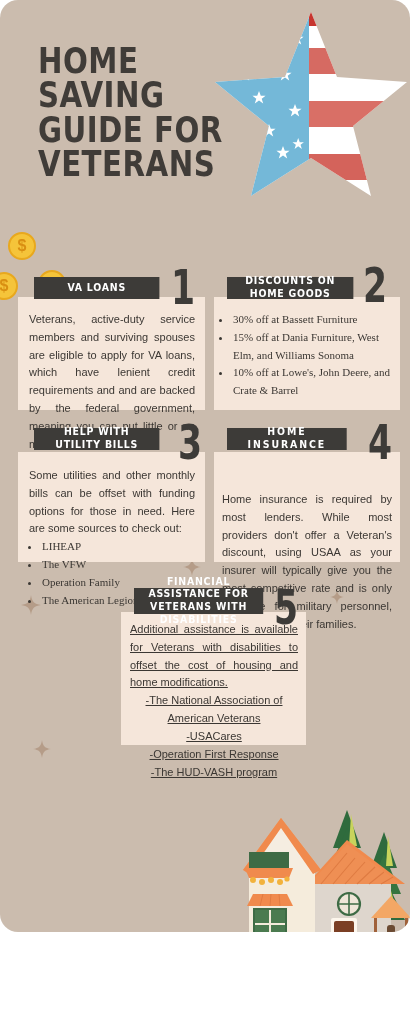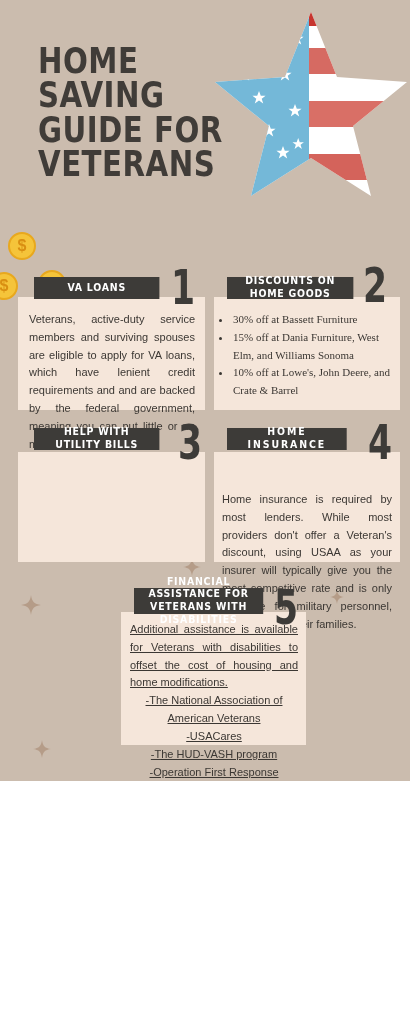--- a/index.html
+++ b/index.html
@@ -4,23 +4,24 @@
 <style>
   * { margin:0; padding:0; box-sizing:border-box; }
   html,body { background:#ffffff; }
   body {
     width:410px; height:1025px;
     font-family:"Liberation Sans", sans-serif;
     position:relative; overflow:hidden;
   }
   #infographic {
     position:absolute; inset:0;
-    width:410px; height:781px;
+    width:410px; height:932px;
     background:#cbbcae;
     overflow:hidden;
+    border-radius:18px;
   }
 
   
   #header-title {
     position:absolute; left:38px; top:44px;
     width:200px;
     color:#403c38;
     font-family:"DejaVu Sans Condensed","Liberation Sans", sans-serif;
     font-weight:bold;
     font-size:35px;
@@ -227,42 +228,51 @@
       <li>15% off at Dania Furniture, West Elm, and Williams Sonoma</li>
       <li>10% off at Lowe's, John Deere, and Crate &amp; Barrel</li>
     </ul>
   </div>
 
   <div class="card" style="left:18px; top:452px; width:187px; height:110px;"></div>
   <div class="card-number" style="left:178px; top:418px;">3</div>
   <div class="card-label" style="left:34px; top:428px; width:132px; height:22px;">
     <span>HELP WITH UTILITY BILLS</span>
   </div>
+  <div class="card-body" style="left:29px; top:467px; width:166px;">
+    <p>Some utilities and other monthly bills can be offset with funding options for those in need. Here are some sources to check out:</p>
+    <ul>
+      <li>LIHEAP</li>
+      <li>The VFW</li>
+      <li>Operation Family</li>
+      <li>The American Legion</li>
+    </ul>
+  </div>
 
   <div class="card" style="left:214px; top:452px; width:186px; height:110px;"></div>
   <div class="card-number" style="left:368px; top:418px;">4</div>
   <div class="card-label" style="left:227px; top:428px; width:126px; height:22px;">
     <span style="letter-spacing:2px;">HOME INSURANCE</span>
   </div>
   <div class="card-body" style="left:222px; top:467px; width:170px;margin-top:24px;">
     <p>Home insurance is required by most lenders. While most providers don't offer a Veteran's discount, using USAA as your insurer will typically give you the most competitive rate and is only available for military personnel, veterans, and their families.</p>
   </div>
 
   <div class="card" style="left:121px; top:612px; width:185px; height:133px;"></div>
   <div class="card-number" style="left:274px; top:583px;">5</div>
   <div class="card-label" style="left:134px; top:588px; width:136px; height:26px; flex-direction:column;">
     <span>FINANCIAL ASSISTANCE FOR</span>
     <span>VETERANS WITH DISABILITIES</span>
   </div>
   <div class="card-body" style="left:130px; top:621px; width:168px;text-decoration:underline;">
     <p>Additional assistance is available for Veterans with disabilities to offset the cost of housing and home modifications.</p>
     <div class="dashline">-The National Association of American Veterans</div>
     <div class="dashline">-USACares</div>
+    <div class="dashline">-Operation First Response</div>
     <div class="dashline">-The HUD-VASH program</div>
-    <div class="dashline">-Operation First Response</div>
   </div>
 
   <svg id="house-illustration" viewBox="0 0 170 190">
 
     <g>
       <path d="M104 40 L118 78 L90 78 Z" fill="#2f6b3d"></path>
       <path d="M104 58 L122 100 L86 100 Z" fill="#2f6b3d"></path>
       <path d="M104 80 L126 124 L82 124 Z" fill="#35743f"></path>
       <path d="M108 44 L114 76 L106 76 Z" fill="#c9d45c"></path>
       <path d="M108 84 L118 120 L108 120 Z" fill="#c3cf58"></path>

